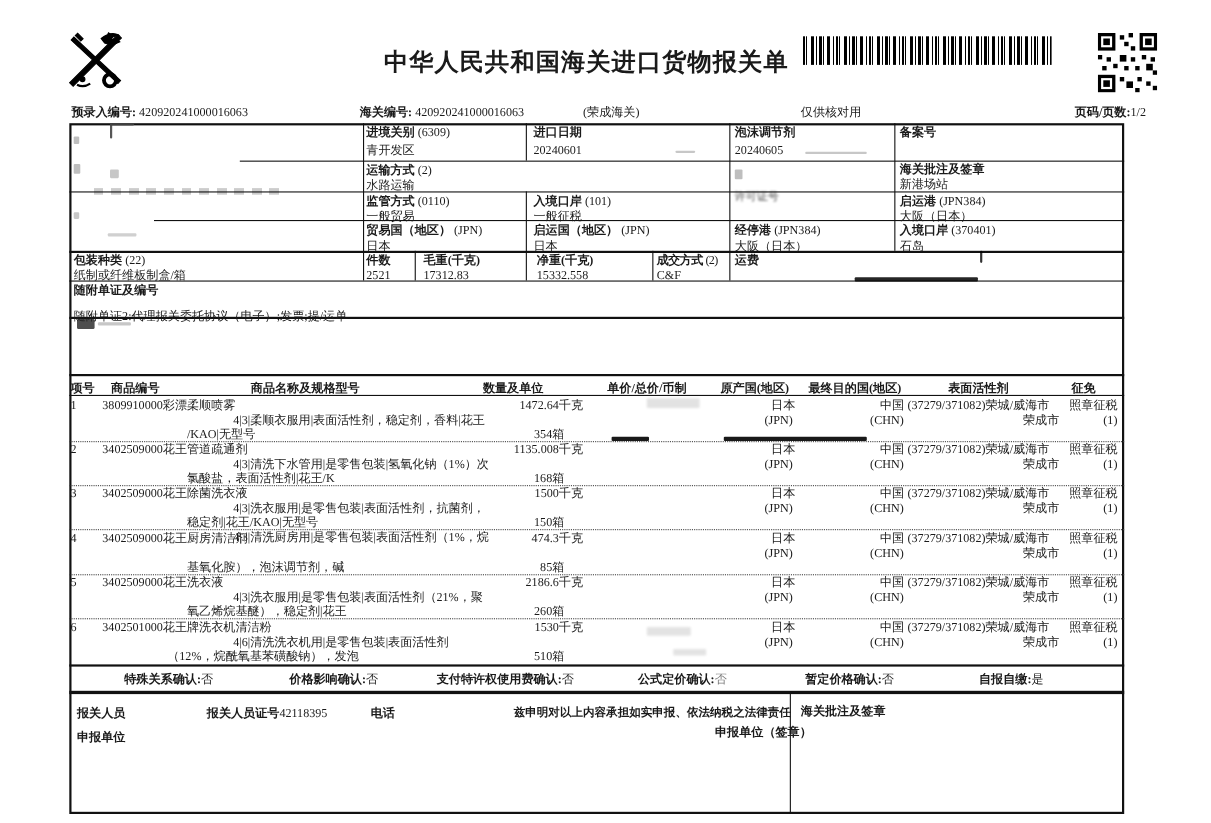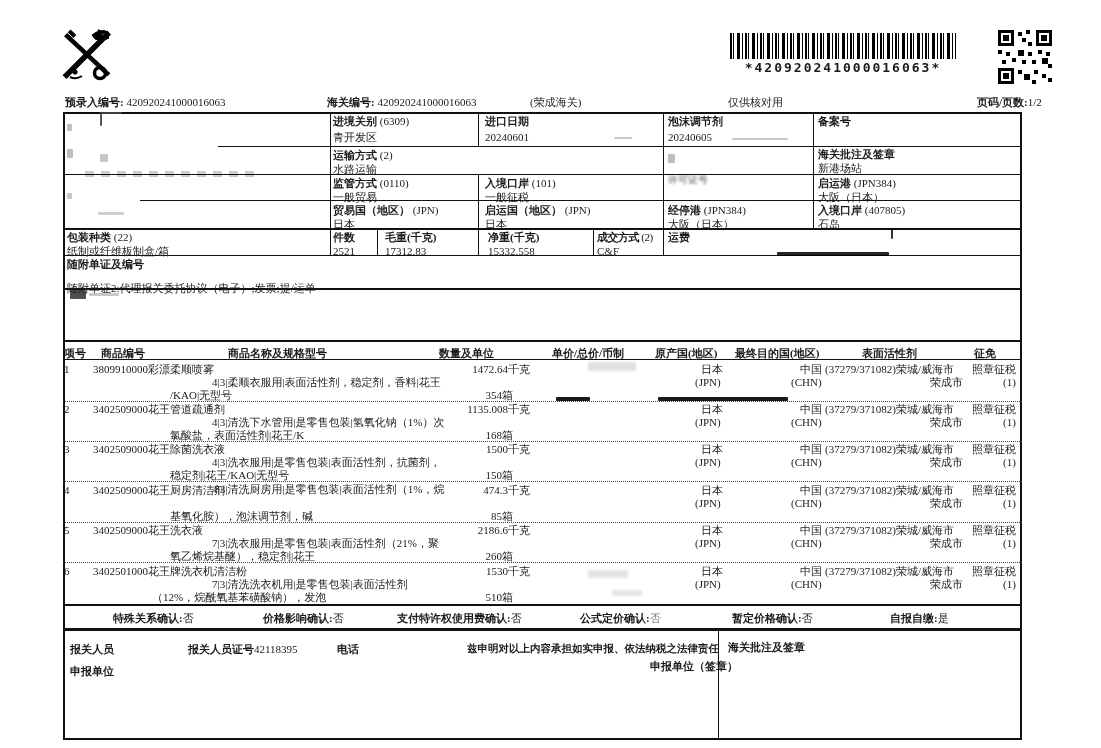--- a/index.html
+++ b/index.html
@@ -33,23 +33,23 @@
       <circle cx="38" cy="45" r="5.5" fill="none" stroke-width="3.5"></circle>
       <rect x="4" y="9" width="8" height="3" transform="rotate(45 8 10)"></rect>
       <rect x="7" y="4" width="7" height="3" transform="rotate(45 10 5)"></rect>
       <path d="M30 7 q9 -7 16 -3 q-6 1 -8 4 q6 -1 9 2 q-7 4 -14 1 z" stroke-width="1"></path>
       <path d="M36 2 q4 2 3 7" fill="none" stroke-width="2"></path>
       <circle cx="13" cy="44" r="2.2"></circle>
       <path d="M8 49 q6 3 12 -1" fill="none" stroke-width="2"></path>
     </g>
   </svg>
 
+  <div class="title">中华人民共和国海关进口货物报关单</div>
 
   <div class="barcode-bars"></div>
-  <div class="barcode-text">*420920241000016063*</div>
 
   <svg class="abs" style="left:998px;top:30px" width="54" height="54" viewBox="0 0 54 54">
     <g fill="#000">
       <rect x="0" y="0" width="16" height="16"></rect>
         <rect x="3" y="3" width="10" height="10" fill="#fff"></rect>
         <rect x="5" y="5" width="6" height="6"></rect>
       <rect x="38" y="0" width="16" height="16"></rect>
         <rect x="41" y="3" width="10" height="10" fill="#fff"></rect>
         <rect x="43" y="5" width="6" height="6"></rect>
       <rect x="0" y="38" width="16" height="16"></rect>
@@ -133,21 +133,21 @@
   <div class="abs b blur" style="left:668px;top:174px;font-size:10px">许可证号</div>
   <div class="abs" style="left:818px;top:177px"><span class="b">启运港</span> <span>(JPN384)</span></div>
   <div class="abs" style="left:818px;top:191px">大阪（日本）</div>
 
   <div class="abs" style="left:333px;top:204px"><span class="b">贸易国（地区）</span> <span>(JPN)</span></div>
   <div class="abs" style="left:333px;top:218px">日本</div>
   <div class="abs" style="left:485px;top:204px"><span class="b">启运国（地区）</span> <span>(JPN)</span></div>
   <div class="abs" style="left:485px;top:218px">日本</div>
   <div class="abs" style="left:668px;top:204px"><span class="b">经停港</span> <span>(JPN384)</span></div>
   <div class="abs" style="left:668px;top:218px">大阪（日本）</div>
-  <div class="abs" style="left:818px;top:204px"><span class="b">入境口岸</span> <span>(407805)</span></div>
+  <div class="abs" style="left:818px;top:204px"><span class="b">入境口岸</span> <span>(370401)</span></div>
   <div class="abs" style="left:818px;top:218px">石岛</div>
 
   <div class="abs" style="left:67px;top:231px"><span class="b">包装种类</span> <span>(22)</span></div>
   <div class="abs" style="left:67px;top:245px">纸制或纤维板制盒/箱</div>
   <div class="abs b" style="left:333px;top:231px">件数</div>
   <div class="abs" style="left:333px;top:245px">2521</div>
   <div class="abs b" style="left:385px;top:231px">毛重(千克)</div>
   <div class="abs" style="left:385px;top:245px">17312.83</div>
   <div class="abs b" style="left:488px;top:231px">净重(千克)</div>
   <div class="abs" style="left:488px;top:245px">15332.558</div>
@@ -233,38 +233,38 @@
     <span class="abs" style="left:791px;top:497px">(CHN)</span>
     <span class="abs" style="left:825px;top:484px">(37279/371082)荣城/威海市</span>
     <span class="abs" style="left:930px;top:497px">荣成市</span>
     <span class="abs" style="left:972px;top:484px">照章征税</span>
     <span class="abs" style="left:1003px;top:497px">(1)</span>
   </div>
   <div>
     <span class="abs" style="left:64px;top:524px">5</span>
     <span class="abs" style="left:93px;top:524px">3402509000</span>
     <span class="abs" style="left:148px;top:524px">花王洗衣液</span>
-    <span class="abs" style="left:212px;top:537px">7|3|洗衣服用|是零售包装|表面活性剂（21%，聚</span>
+    <span class="abs" style="left:212px;top:537px">4|3|洗衣服用|是零售包装|表面活性剂（21%，聚</span>
     <span class="abs" style="left:170px;top:550px">氧乙烯烷基醚），稳定剂|花王</span>
     <span class="abs ritems" style="left:380px;top:524px;width:150px">2186.6千克</span>
     <span class="abs ritems" style="left:380px;top:550px;width:133px">260箱</span>
     <span class="abs ritems" style="left:660px;top:524px;width:63px">日本</span>
     <span class="abs" style="left:695px;top:537px">(JPN)</span>
     <span class="abs" style="left:800px;top:524px">中国</span>
     <span class="abs" style="left:791px;top:537px">(CHN)</span>
     <span class="abs" style="left:825px;top:524px">(37279/371082)荣城/威海市</span>
     <span class="abs" style="left:930px;top:537px">荣成市</span>
     <span class="abs" style="left:972px;top:524px">照章征税</span>
     <span class="abs" style="left:1003px;top:537px">(1)</span>
   </div>
   <div>
     <span class="abs" style="left:64px;top:565px">6</span>
     <span class="abs" style="left:93px;top:565px">3402501000</span>
     <span class="abs" style="left:148px;top:565px">花王牌洗衣机清洁粉</span>
-    <span class="abs" style="left:212px;top:578px">7|3|清洗洗衣机用|是零售包装|表面活性剂</span>
+    <span class="abs" style="left:212px;top:578px">4|6|清洗洗衣机用|是零售包装|表面活性剂</span>
     <span class="abs" style="left:152px;top:591px">（12%，烷酰氧基苯磺酸钠），发泡</span>
     <span class="abs ritems" style="left:380px;top:565px;width:150px">1530千克</span>
     <span class="abs ritems" style="left:380px;top:591px;width:133px">510箱</span>
     <span class="abs ritems" style="left:660px;top:565px;width:63px">日本</span>
     <span class="abs" style="left:695px;top:578px">(JPN)</span>
     <span class="abs" style="left:800px;top:565px">中国</span>
     <span class="abs" style="left:791px;top:578px">(CHN)</span>
     <span class="abs" style="left:825px;top:565px">(37279/371082)荣城/威海市</span>
     <span class="abs" style="left:930px;top:578px">荣成市</span>
     <span class="abs" style="left:972px;top:565px">照章征税</span>

